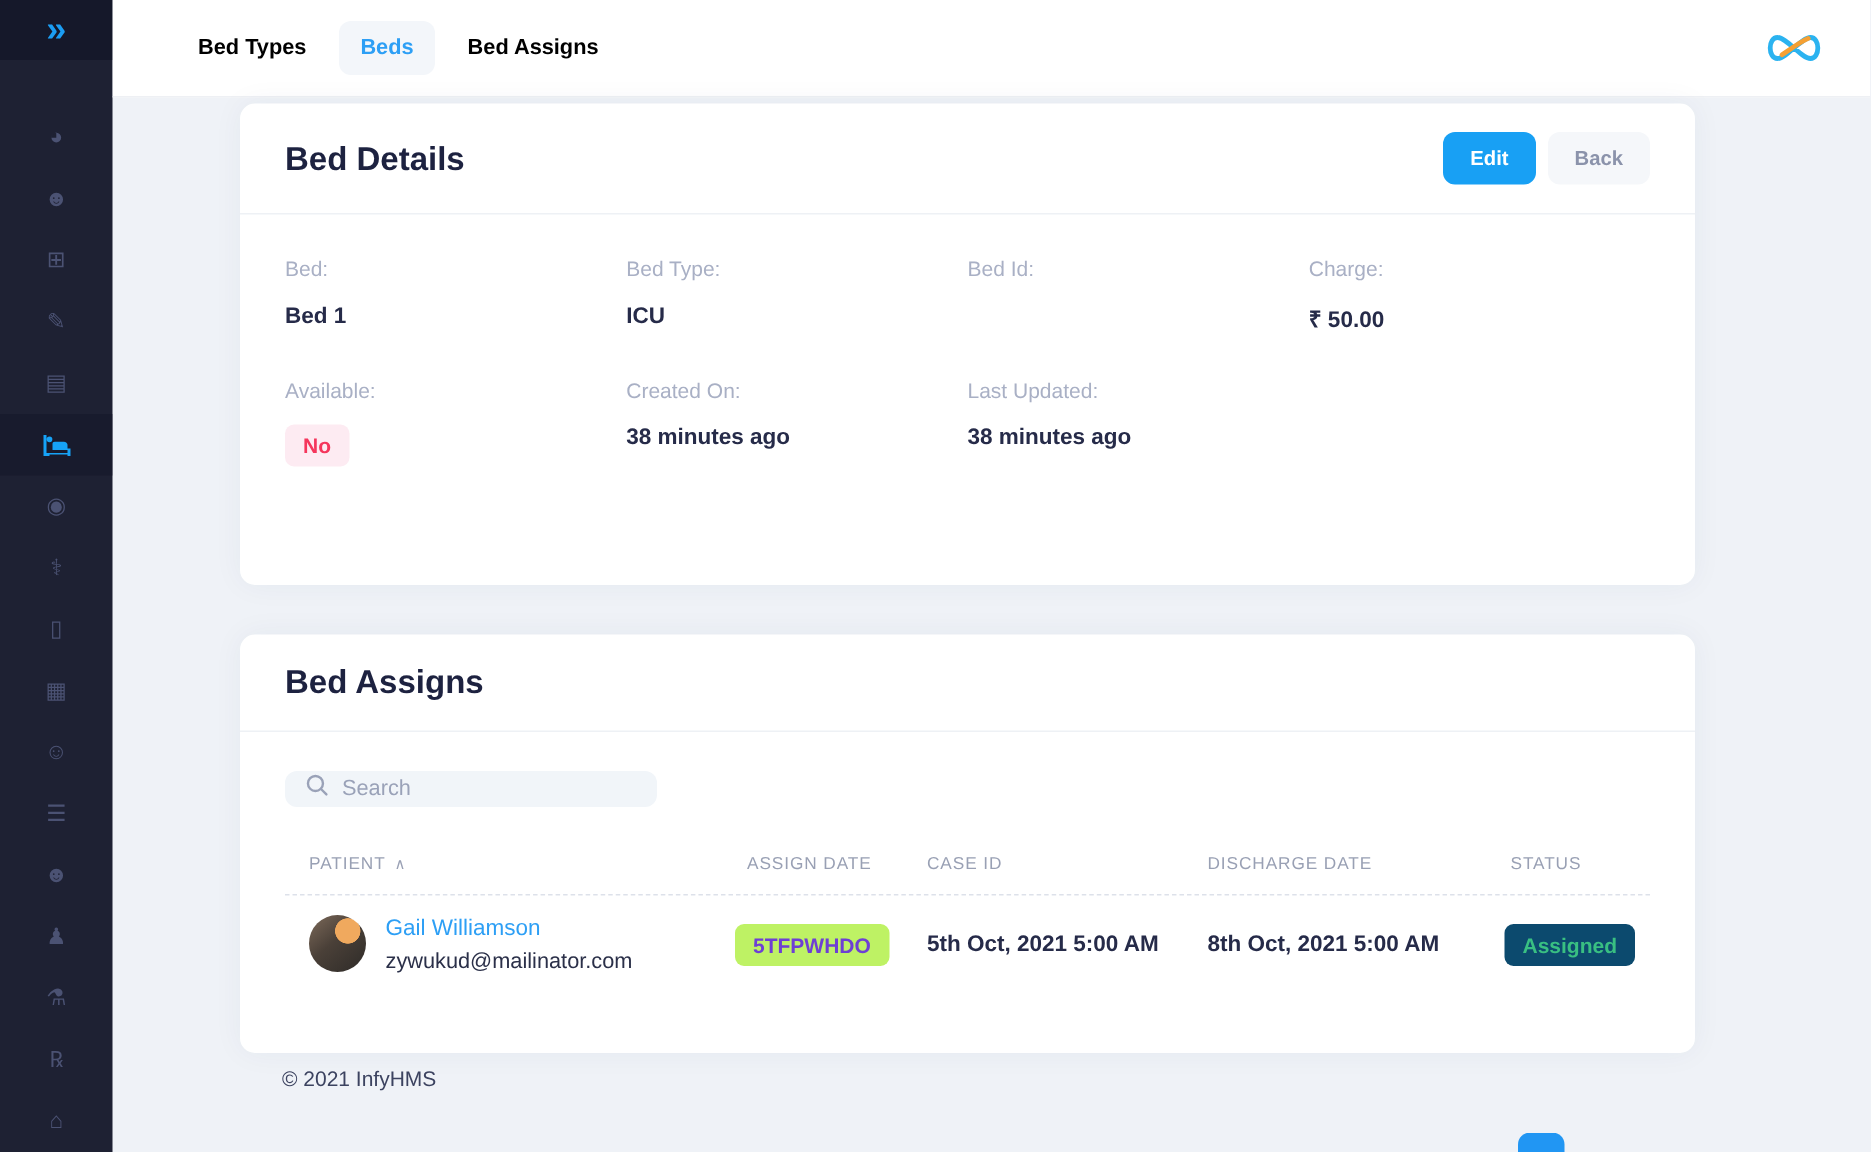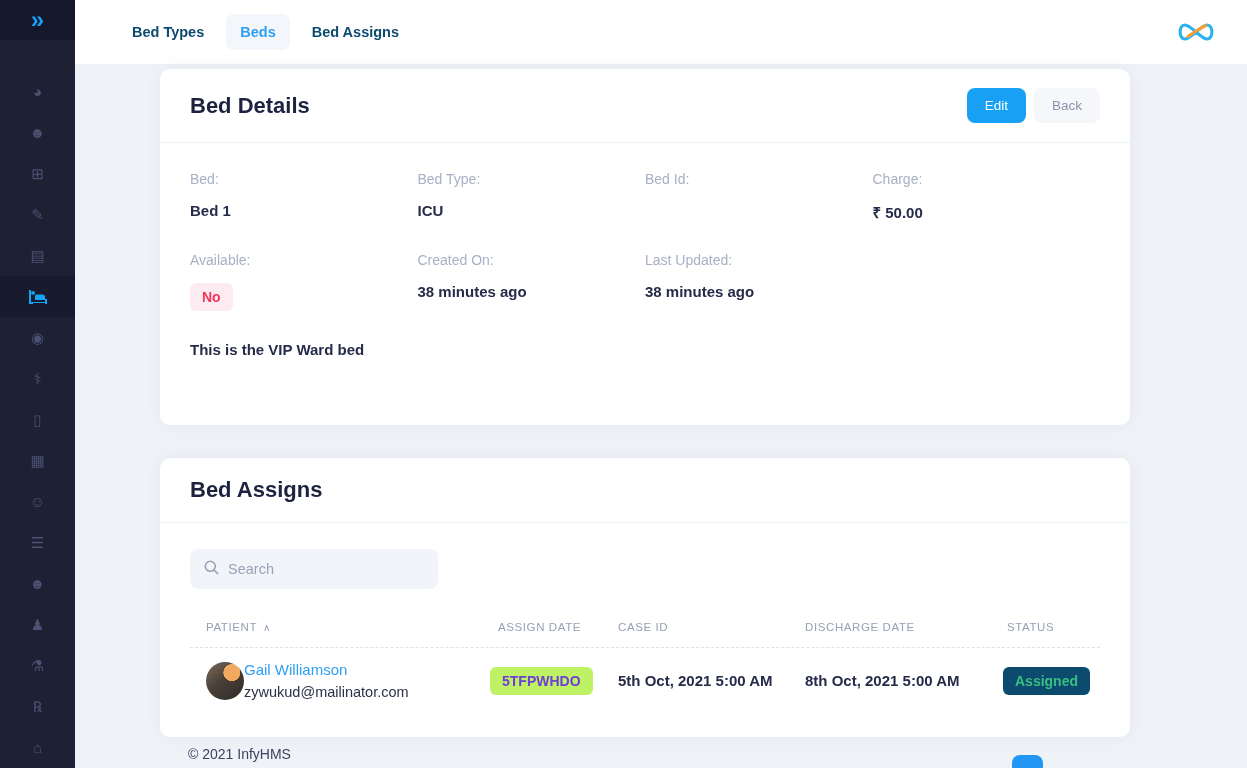--- a/index.html
+++ b/index.html
@@ -14,59 +14,59 @@
   .side-item { height:41px; display:flex; align-items:center; justify-content:center; cursor:pointer; }
   .side-item .glyph { color:#4b5273; font-size:15px; line-height:1; }
   .side-item.active { background:#181b2d; }
   .side-item.active .glyph { color:#16a3f7; }
   .bed-svg { width:20px; height:16px; display:block; }
 
   
   .main { flex:1; display:flex; flex-direction:column; height:768px; overflow:hidden; }
   .topnav { height:65px; background:#ffffff; border-bottom:1px solid #eef0f4; display:flex; align-items:center; padding:0 28px 0 43px; }
   .tabs { display:flex; align-items:center; gap:8px; }
-  .tab { font-size:14.5px; font-weight:600; color:#0c4a6e; padding:10px 14px; border-radius:8px; cursor:pointer; white-space:nowrap; }
+  .tab { font-size:14.5px; font-weight:600; color:#000000; padding:10px 14px; border-radius:8px; cursor:pointer; white-space:nowrap; }
   .tab.active { color:#2d9ff5; background:#f3f6fa; }
   .nav-spacer { flex:1; }
   .logo { display:flex; align-items:center; }
 
   
   .content { flex:1; padding:4px 117px 0 85px; }
   .card { background:#ffffff; border-radius:10px; box-shadow:0 0 20px rgba(44,56,92,0.05); width:970px; }
   .card-head { display:flex; align-items:center; justify-content:space-between; padding:19px 30px; border-bottom:1px solid #eef1f5; }
   .card-title { font-size:22px; font-weight:700; color:#1d2240; }
   .head-actions { display:flex; gap:8px; }
-  .btn { border:none; border-radius:8px; font-size:13.5px; font-weight:400; padding:10px 18px; cursor:pointer; font-family:"Liberation Sans", sans-serif; }
+  .btn { border:none; border-radius:8px; font-size:13.5px; font-weight:700; padding:10px 18px; cursor:pointer; font-family:"Liberation Sans", sans-serif; }
   .btn-primary { background:#18a0f4; color:#ffffff; }
   .btn-light { background:#f5f7fa; color:#8b93ab; }
 
-  .details-grid { display:grid; grid-template-columns:repeat(4,1fr); padding:28px 30px 37px; }
+  .details-grid { display:grid; grid-template-columns:repeat(4,1fr); padding:28px 30px 19px; }
   .field { margin-bottom:30px; }
   .field .lbl { font-size:14px; font-weight:500; color:#a9b0c5; margin-bottom:15px; }
   .field .val { font-size:15px; font-weight:700; color:#262b49; }
   .span2 { grid-column:1 / 3; }
   .badge { display:inline-block; border-radius:6px; padding:6px 12px; font-size:14px; font-weight:600; }
   .badge-no { background:#fdebf2; color:#f5365c; }
   .badge-case { background:#bef264; color:#6e3fd4; font-weight:700; }
   .badge-assigned { background:#0c4a6e; color:#39bf82; }
 
   .card2 { margin-top:33px; height:279px; overflow:hidden; }
   .card2-body { padding:26px 30px 0; }
-  .searchbox { width:248px; height:40px; background:#f1f5f9; border-radius:8px; display:flex; align-items:center; padding:0 14px; gap:9px; }
+  .searchbox { width:248px; height:24px; background:#f1f5f9; border-radius:8px; display:flex; align-items:center; padding:0 14px; gap:9px; }
   .searchbox input { border:none; outline:none; background:transparent; font-size:14.5px; color:#3b4262; width:100%; font-family:"Liberation Sans", sans-serif; }
   .searchbox input::placeholder { color:#9aa2b8; }
 
   .table { margin-top:18px; }
   .t-head, .t-row { display:grid; grid-template-columns:292px 120px 187px 202px 1fr; }
   .t-head { border-bottom:1px dashed #dde1ea; }
   .t-head .th { padding:14px 16px; font-size:11.5px; font-weight:400; letter-spacing:.6px; color:#99a0b4; cursor:pointer; white-space:nowrap; }
   .sort { color:#9aa1b5; font-size:10px; margin-left:6px; }
   .t-row { align-items:center; padding:13px 0; }
   .cell { padding:0 16px; font-size:15px; font-weight:600; color:#262b49; }
-  .patient-cell { display:flex; align-items:flex-end; }
+  .patient-cell { display:flex; align-items:flex-start; gap:13px; }
   .avatar { width:38px; height:38px; min-width:38px; border-radius:50%; background:radial-gradient(circle at 68% 28%, #f0a95e 0 22%, transparent 23%), linear-gradient(140deg, #7d6a5a 0%, #4a4038 45%, #2e2b28 100%); }
   .p-name { color:#2d9ff5; font-size:15px; font-weight:500; cursor:pointer; margin-bottom:6px; }
   .p-email { color:#2b3049; font-size:14.5px; font-weight:500; }
 
   .footer { padding:9px 0 0 28px; font-size:14px; color:#3c4360; }
 
   .scroll-top { position:fixed; right:204px; bottom:-19px; width:31px; height:32px; border-radius:8px; background:#2196f3; color:#ffffff; border:none; font-size:14px; cursor:pointer; }
 </style>
 </head>
 <body>
@@ -186,21 +186,20 @@
           <div class="field">
             <div class="lbl">Created On:</div>
             <div class="val">38 minutes ago</div>
           </div>
           <div class="field">
             <div class="lbl">Last Updated:</div>
             <div class="val">38 minutes ago</div>
           </div>
           <div class="field"></div>
           <div class="field span2">
-            <div class="val">This is the VIP Ward bed</div>
           </div>
         </div>
       </section>
 
       <section class="card card2">
         <div class="card-head">
           <h2 class="card-title">Bed Assigns</h2>
         </div>
         <div class="card2-body">
           <div class="searchbox">

